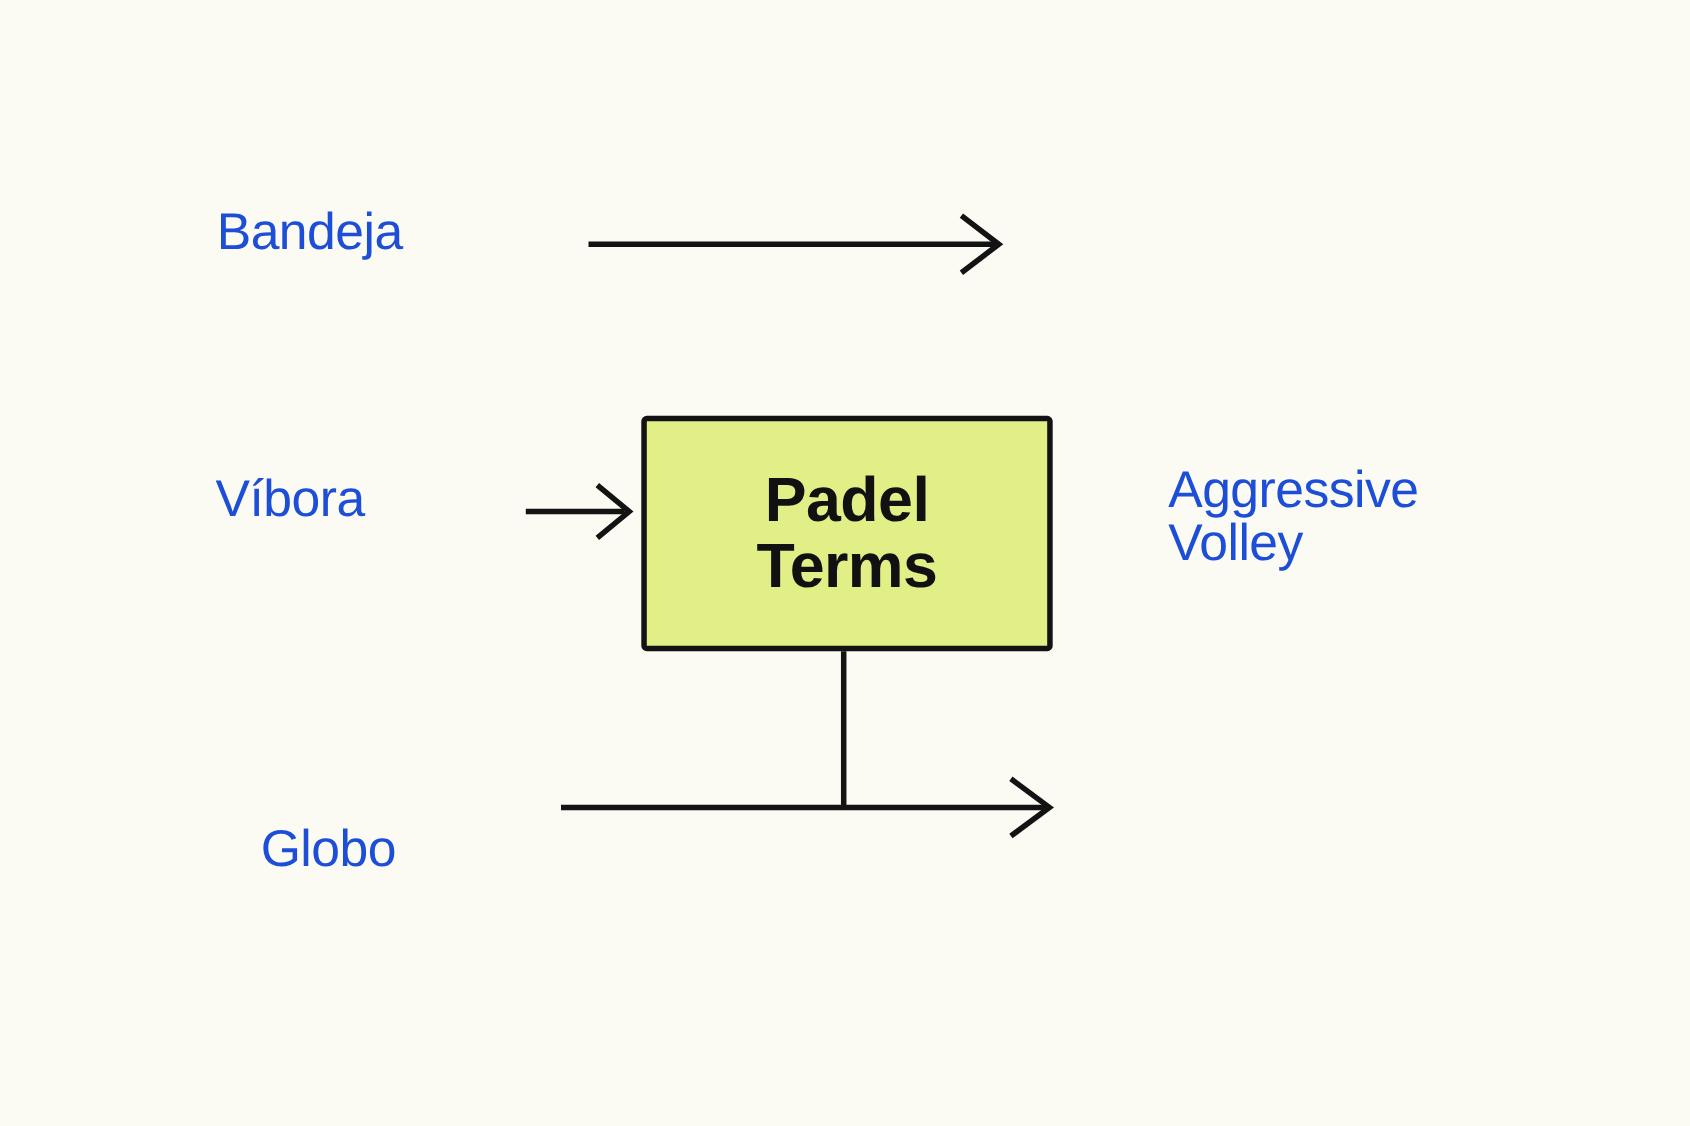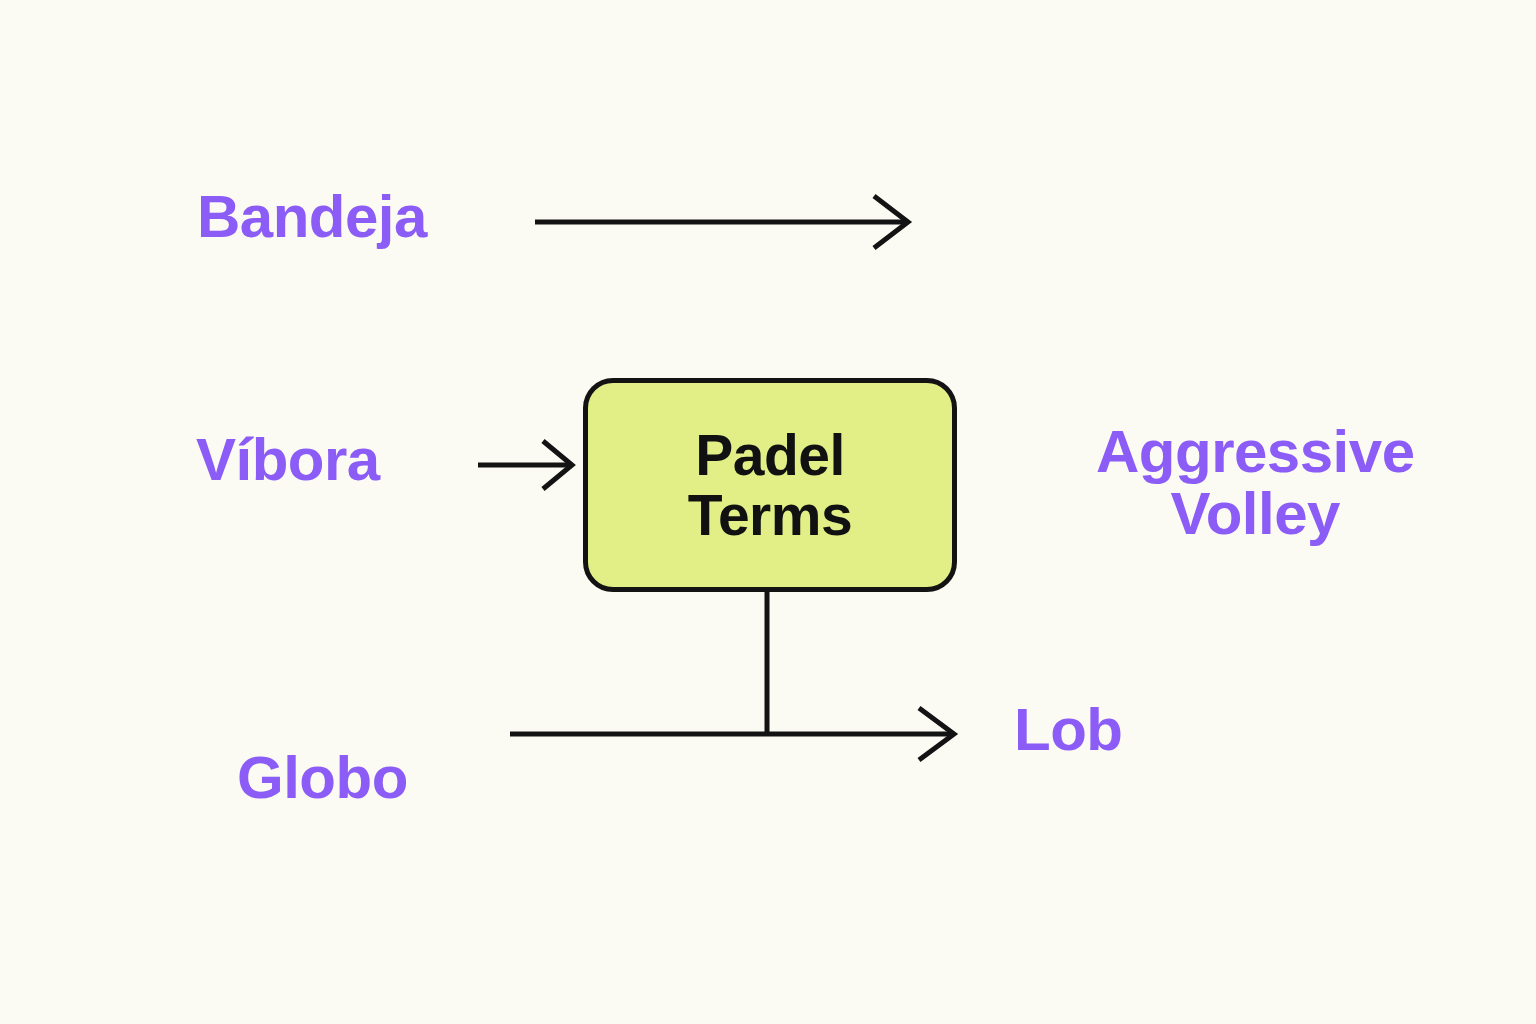--- a/index.html
+++ b/index.html
@@ -14,40 +14,40 @@
     overflow: hidden;
   }
   #canvas {
     position: relative;
     width: 1536px;
     height: 1024px;
     background: #fbfaf3;
   }
   .node-label {
     position: absolute;
-    color: #8b5cf6;
-    font-weight: 700;
-    font-size: 60px;
+    color: #1d4ed8;
+    font-weight: 400;
+    font-size: 47px;
     line-height: 1.03;
     letter-spacing: -0.5px;
     white-space: pre-line;
   }
   .term-label { }
   .meaning-label { }
 
   #center-box {
     position: absolute;
     left: 583px;
     top: 378px;
     width: 374px;
     height: 214px;
     box-sizing: border-box;
     background: #e2ef86;
     border: 5px solid #131313;
-    border-radius: 30px;
+    border-radius: 5px;
     display: flex;
     align-items: center;
     justify-content: center;
   }
   #center-box-text {
     color: #111111;
     font-weight: 700;
     font-size: 57px;
     line-height: 1.06;
     text-align: center;
@@ -97,23 +97,22 @@
     </g>
   </svg>
 
   <div class="node-label term-label" style="left:197px; top:186px;">Bandeja</div>
 
   <div class="node-label term-label" style="left:196px; top:429px;">Víbora</div>
 
   <div class="node-label term-label" style="left:237px; top:699px;margin-top:48px;">Globo</div>
 
 
-  <div class="node-label meaning-label" style="left:1096px; top:421px;text-align:center;">Aggressive
+  <div class="node-label meaning-label" style="left:1062px; top:421px;">Aggressive
 Volley</div>
 
-  <div class="node-label meaning-label" style="left:1014px; top:699px;">Lob</div>
 
   <div id="center-box">
     <div id="center-box-text">Padel
 Terms</div>
   </div>
 
 </div>
 
 </body></html>

